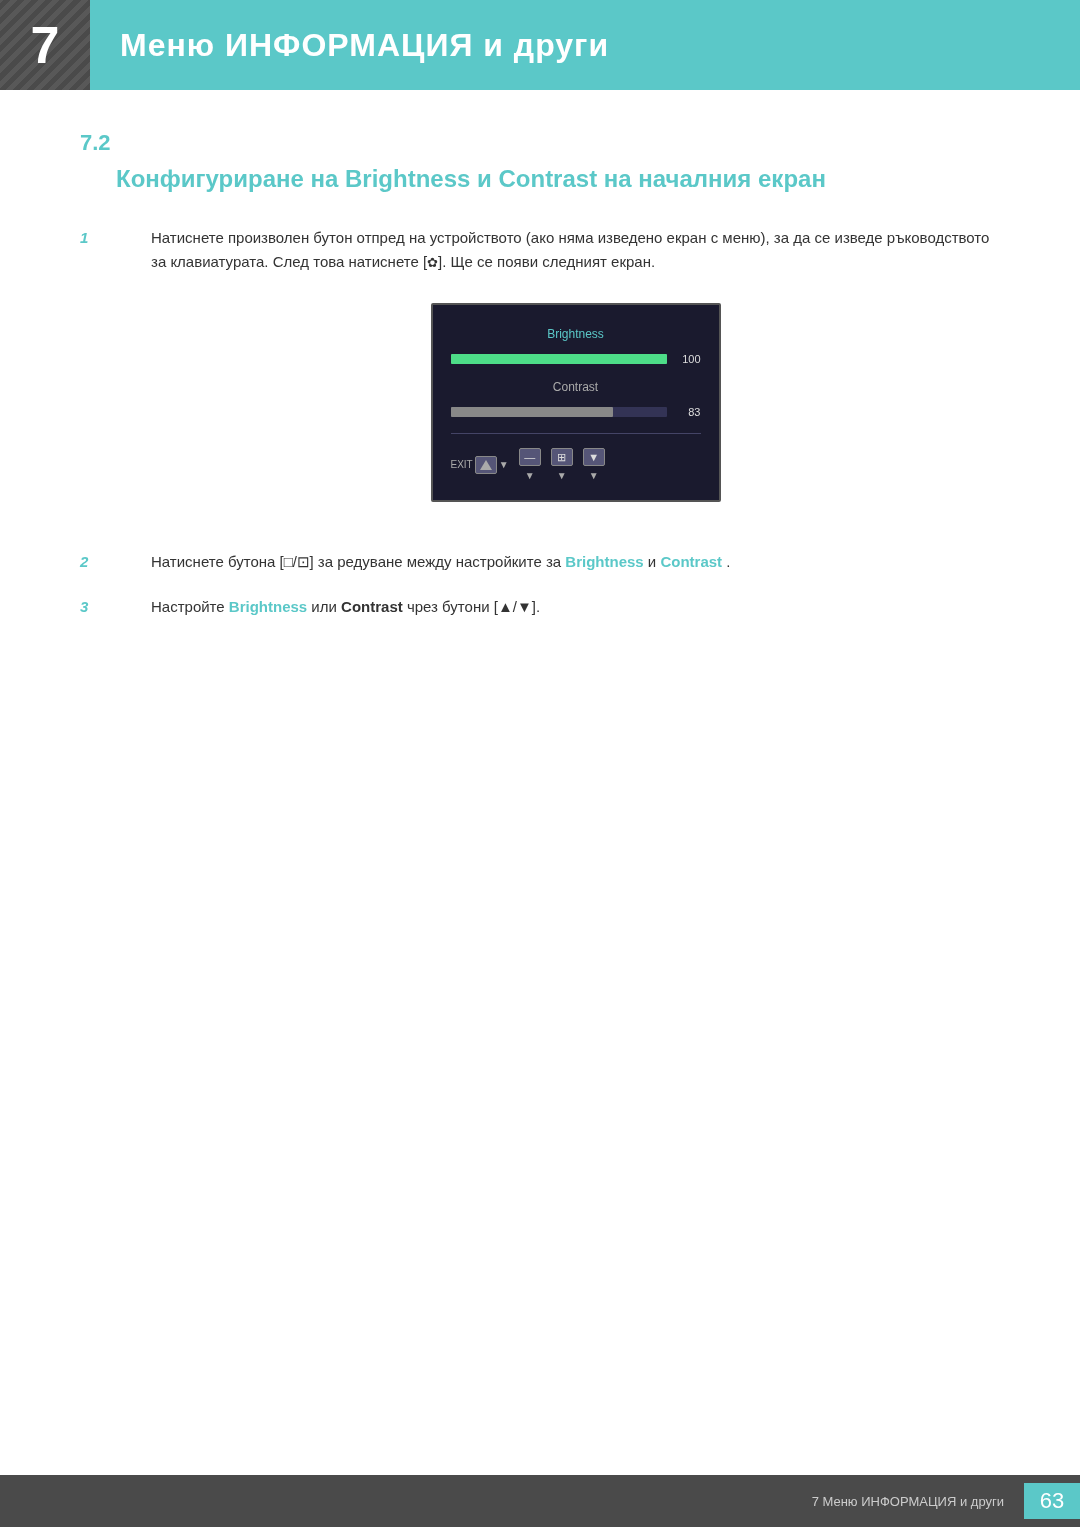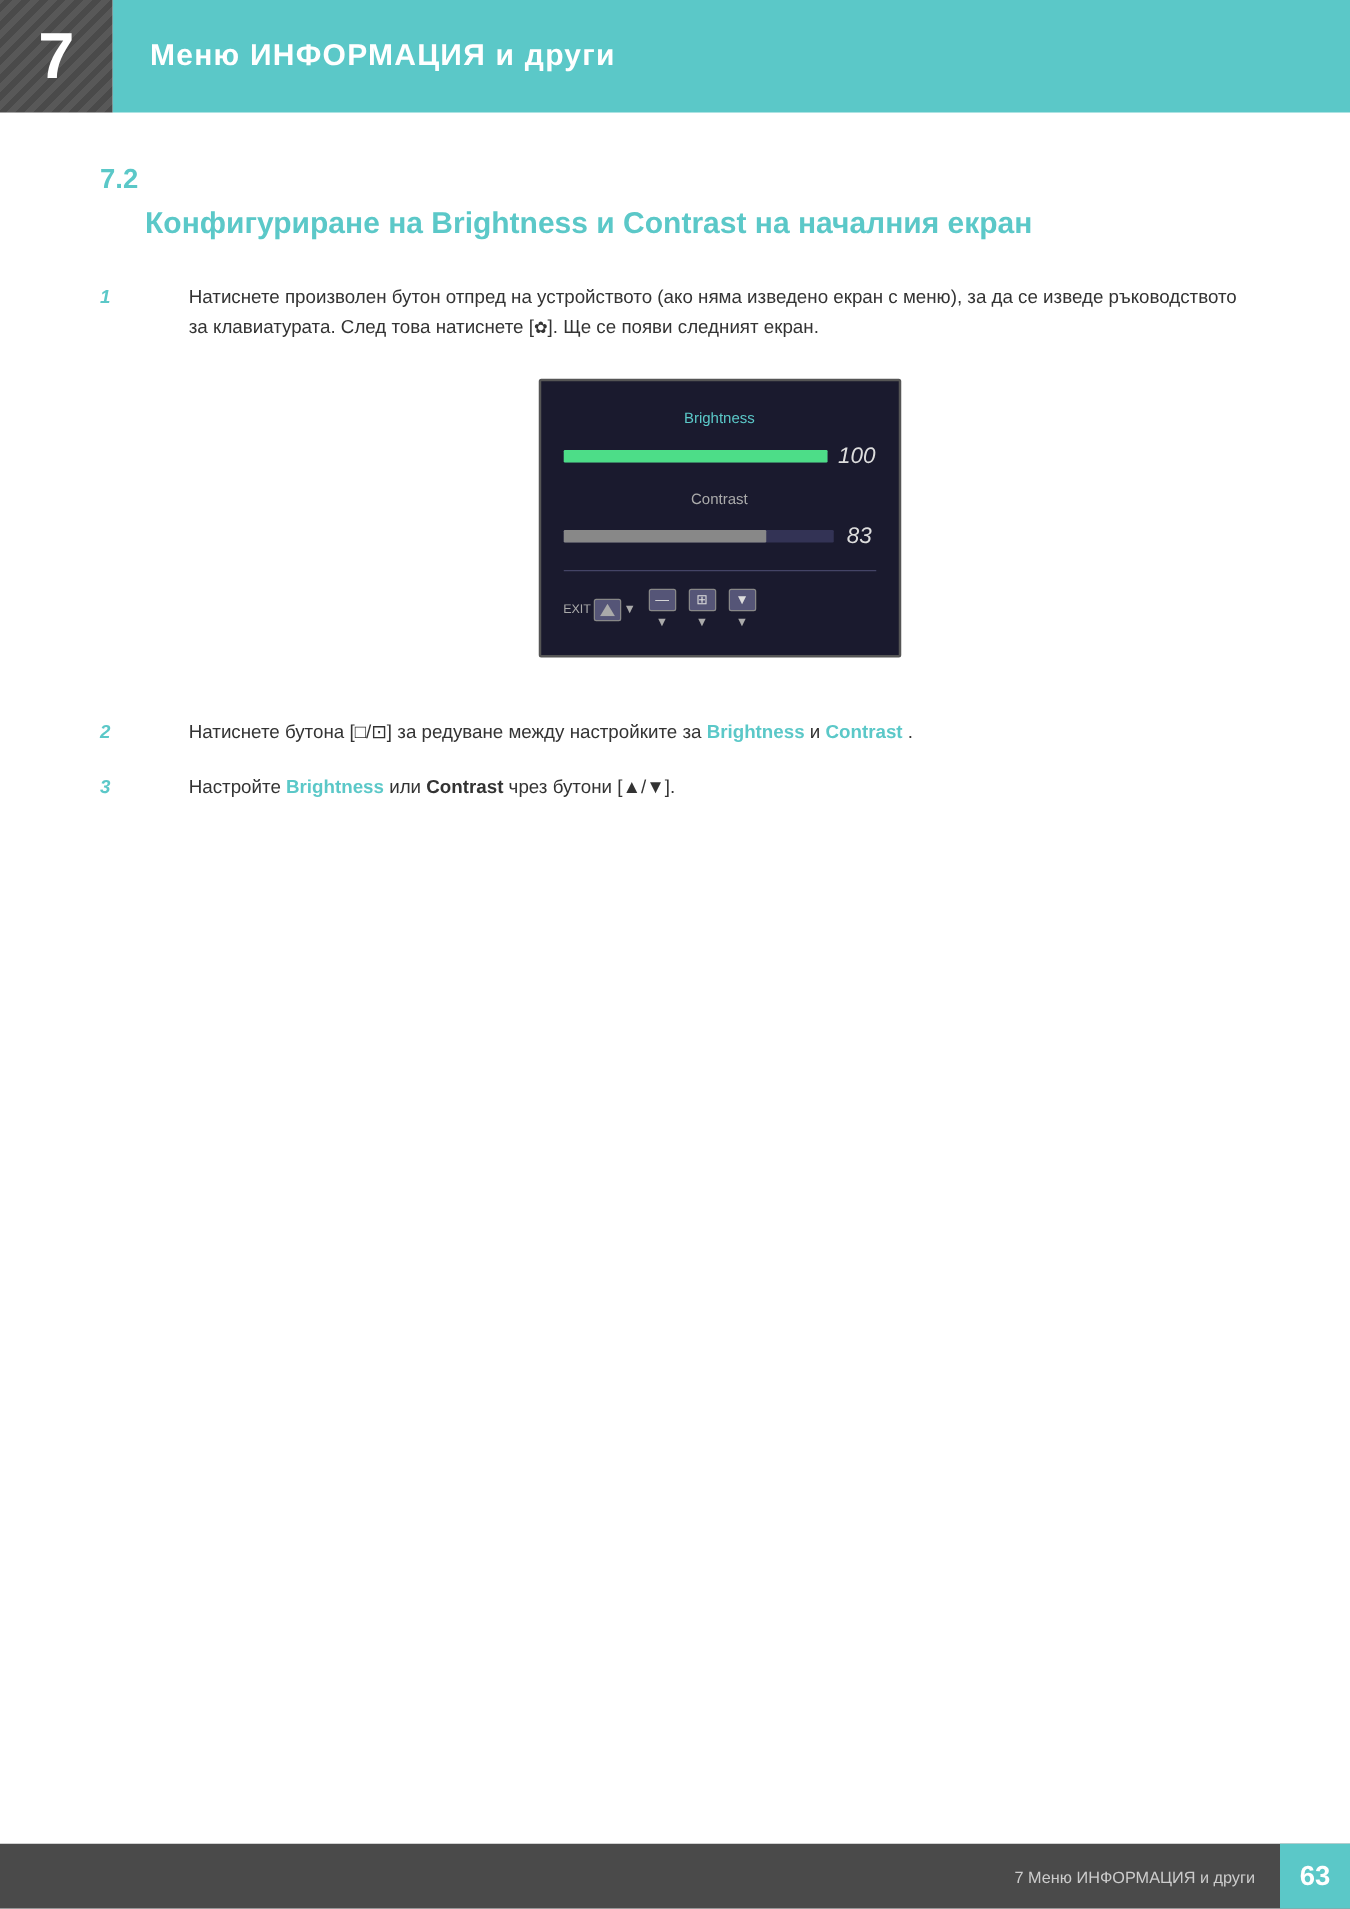--- a/index.html
+++ b/index.html
@@ -53,21 +53,21 @@
 
     .chapter-title-bar {
       background: #5bc8c8;
       display: flex;
       align-items: center;
       padding: 0 30px;
       flex: 1;
     }
 
     .chapter-title {
-      font-size: 24px;
+      font-size: 32px;
       font-weight: bold;
       color: #ffffff;
       letter-spacing: 1px;
     }
 
     
     .main-content {
       padding: 0 80px 100px 80px;
     }
 
@@ -190,24 +190,23 @@
     }
 
     .bar-fill-gray {
       height: 100%;
       background: #888888;
       border-radius: 1px;
     }
 
     .bar-value {
       color: #dddddd;
-      font-size: 18px;
+      font-size: 11px;
       min-width: 26px;
-      text-align: center;
-      font-style: italic;
+      text-align: right;
     }
 
     .screen-divider {
       border: none;
       border-top: 1px solid #444466;
       margin: 12px 0 10px 0;
     }
 
     .screen-buttons-row {
       display: flex;
@@ -271,23 +270,23 @@
     .footer-text {
       color: #cccccc;
       font-size: 13px;
       padding-right: 20px;
     }
 
     .footer-page-number {
       background: #5bc8c8;
       color: #ffffff;
       font-size: 22px;
-      font-weight: bold;
+      font-weight: normal;
       width: 56px;
-      height: 52px;
+      height: 36px;
       display: flex;
       align-items: center;
       justify-content: center;
     }
 
     .inline-icon {
       font-size: 13px;
     }
   </style>
 </head>

